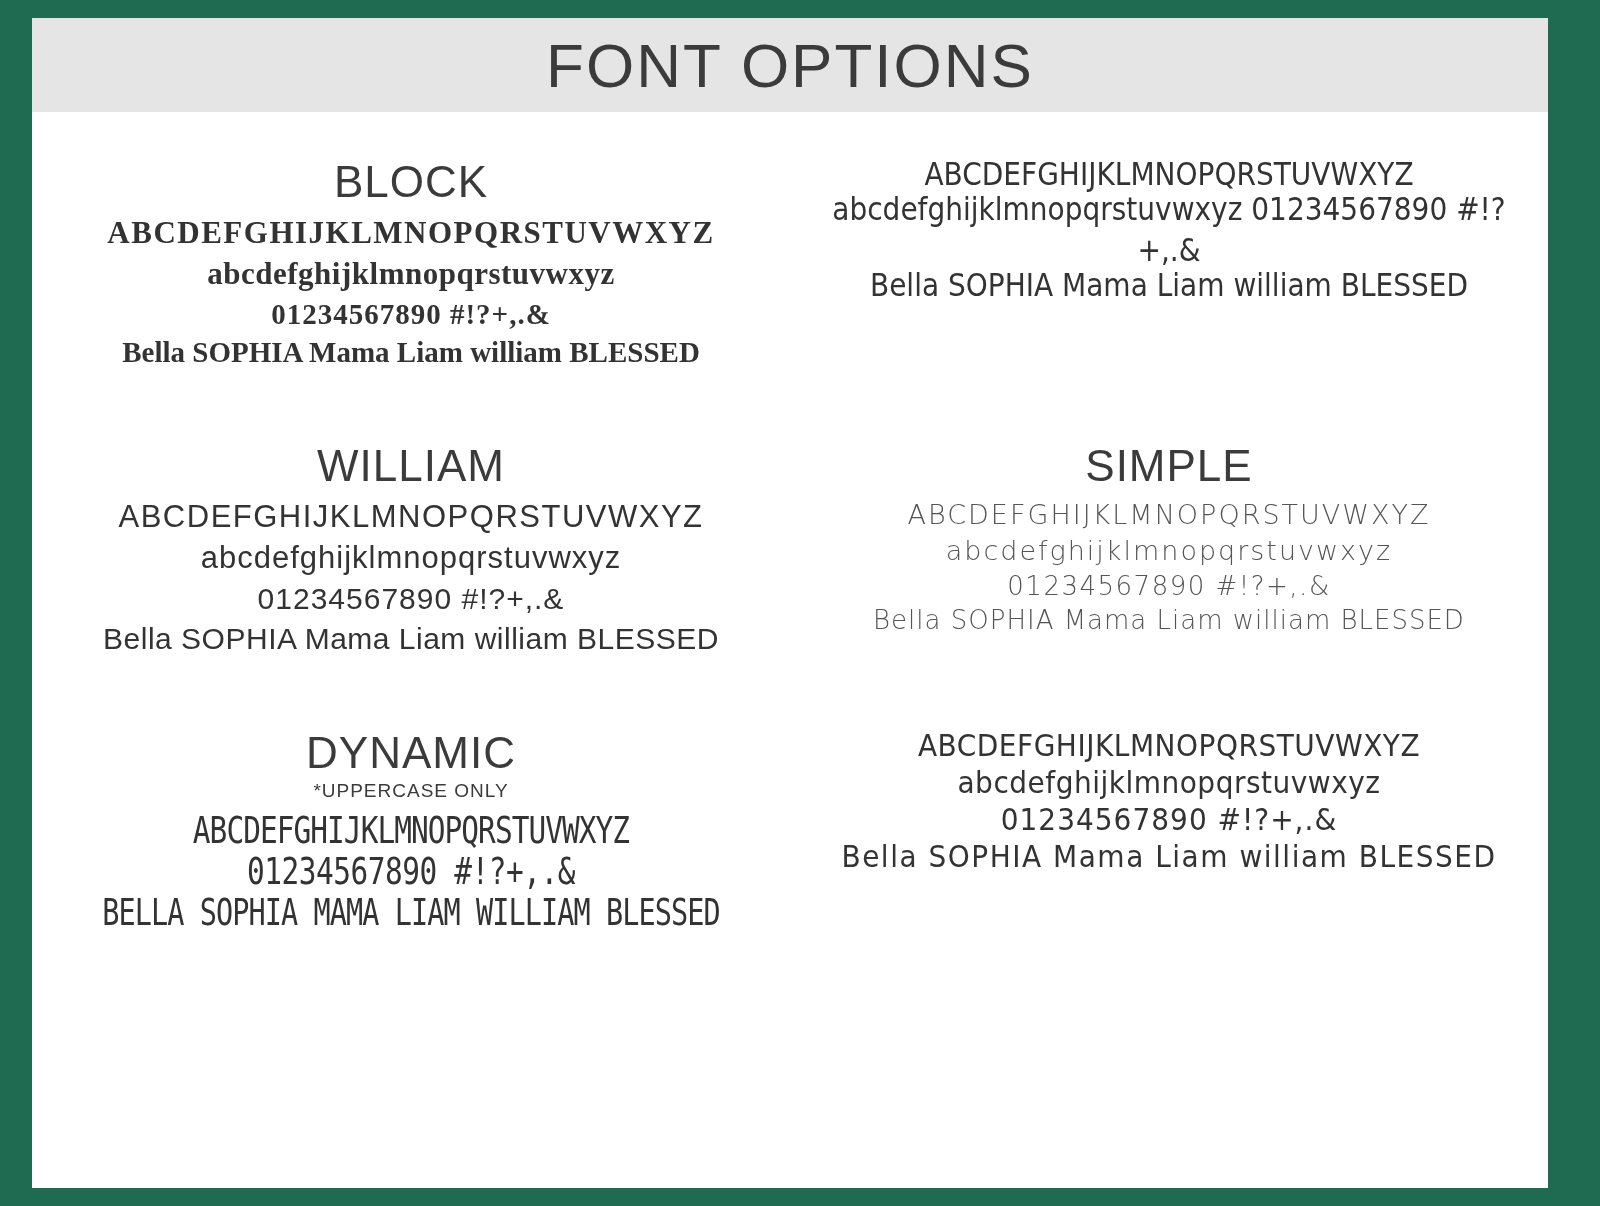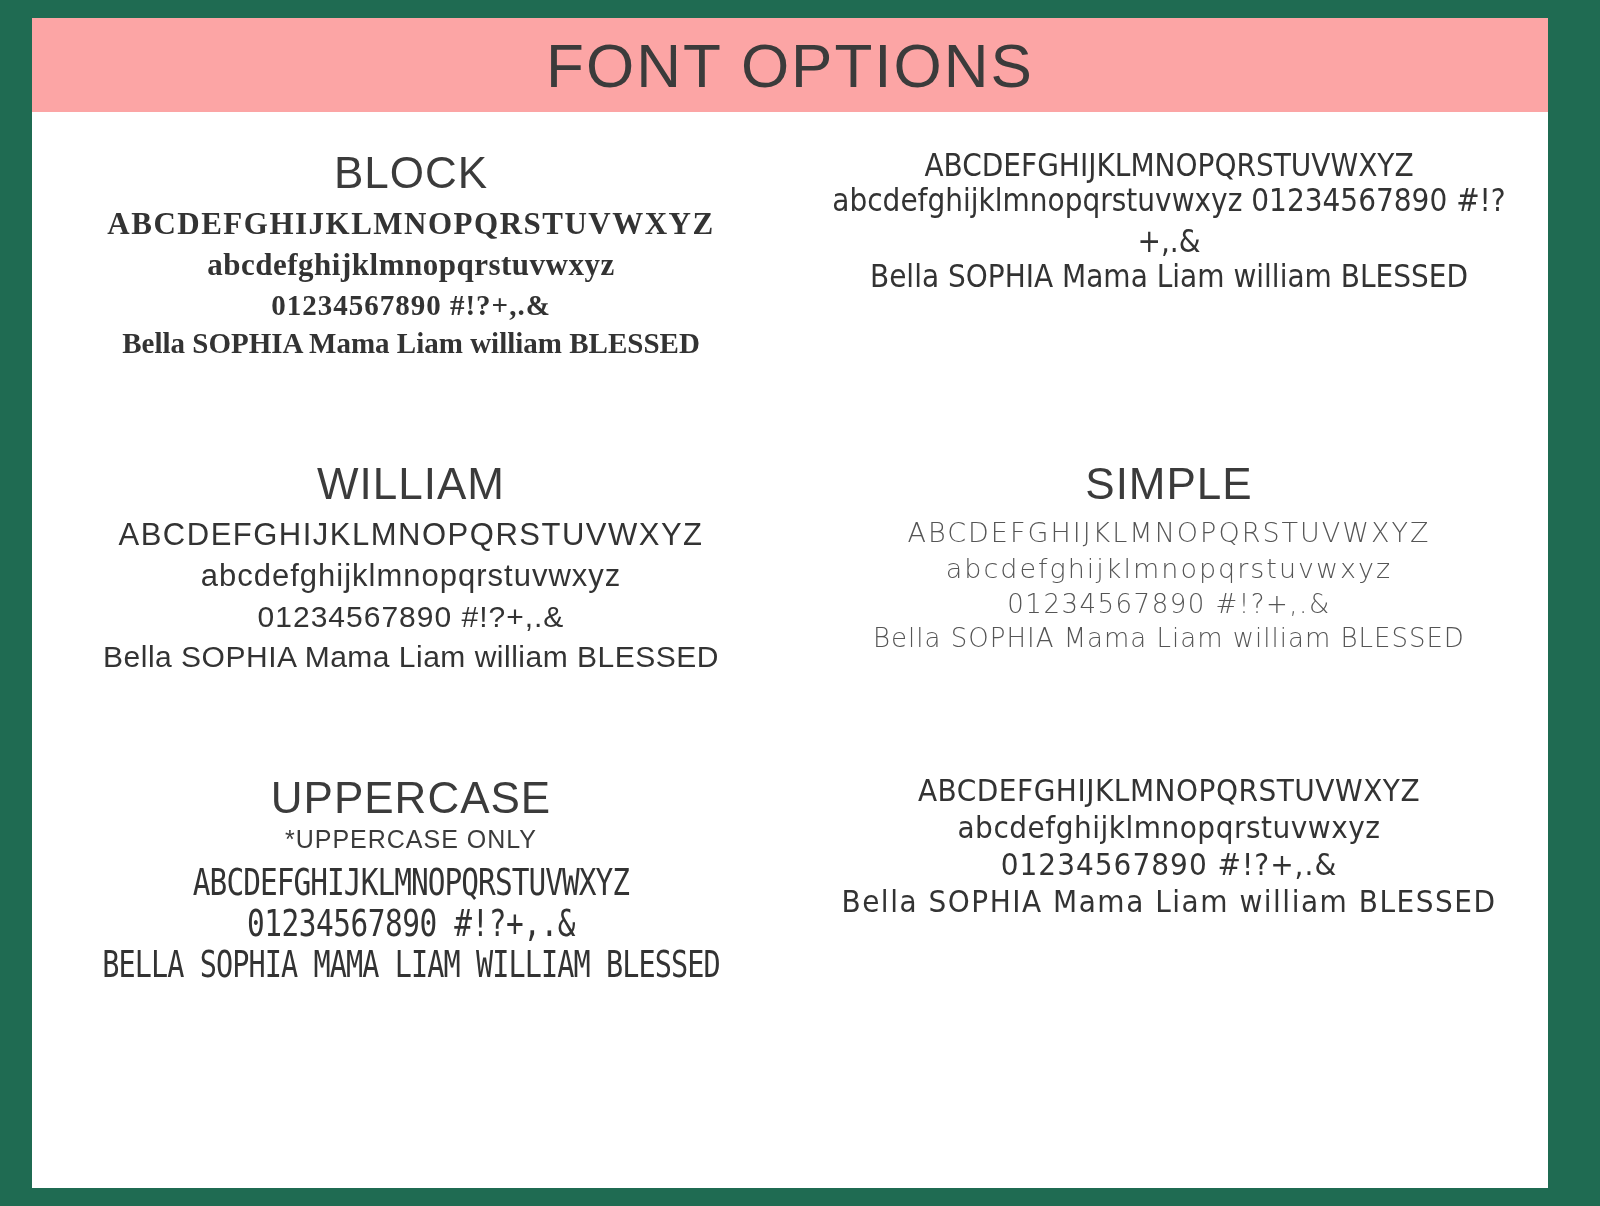--- a/index.html
+++ b/index.html
@@ -18,56 +18,56 @@
     left: 32px;
     top: 18px;
     width: 1516px;
     height: 1170px;
     background: #ffffff;
     box-sizing: border-box;
   }
   .title-bar {
     width: 100%;
     height: 94px;
-    background: #fca5a5;
+    background: #e5e5e5;
     display: flex;
     align-items: center;
     justify-content: center;
   }
   .title-bar h1 {
     margin: 0;
     font-family: "Liberation Sans", sans-serif;
     font-weight: 400;
     font-size: 62px;
     letter-spacing: 2px;
     color: #3b3b3b;
   }
   .grid {
     display: grid;
     grid-template-columns: 1fr 1fr;
     grid-template-rows: auto auto auto;
-    row-gap: 27px;
-    padding-top: 36px;
+    row-gap: 0;
+    padding-top: 45px;
   }
   .cell {
     text-align: center;
     padding: 0 18px;
     box-sizing: border-box;
   }
   .cell .cell-title {
     font-family: "Liberation Sans", sans-serif;
     font-weight: 400;
     font-size: 44px;
     letter-spacing: 1px;
     color: #3b3b3b;
     margin-bottom: 6px;
   }
   .cell .cell-note {
     font-family: "Liberation Sans", sans-serif;
-    font-size: 25px;
+    font-size: 19px;
     letter-spacing: 1px;
     color: #3b3b3b;
     margin-top: -4px;
     margin-bottom: 8px;
   }
   .sample {
     color: #333333;
   }
   .sample div {
     line-height: 1.32;
@@ -154,21 +154,21 @@
       <div class="cell-title">SIMPLE</div>
       <div class="sample s-simple">
         <div class="l1">ABCDEFGHIJKLMNOPQRSTUVWXYZ</div>
         <div class="l2">abcdefghijklmnopqrstuvwxyz</div>
         <div class="l3">01234567890 #!?+,.&amp;</div>
         <div class="l4">Bella SOPHIA Mama Liam william BLESSED</div>
       </div>
     </div>
 
     <div class="cell">
-      <div class="cell-title">UPPERCASE</div>
+      <div class="cell-title">DYNAMIC</div>
       <div class="cell-note">*UPPERCASE ONLY</div>
       <div class="sample s-graceful">
         <div class="l1">ABCDEFGHIJKLMNOPQRSTUVWXYZ</div>
         <div class="l2">01234567890 #!?+,.&amp;</div>
         <div class="l3">BELLA SOPHIA MAMA LIAM WILLIAM BLESSED</div>
       </div>
     </div>
 
     <div class="cell">
       <div class="sample s-cute">

